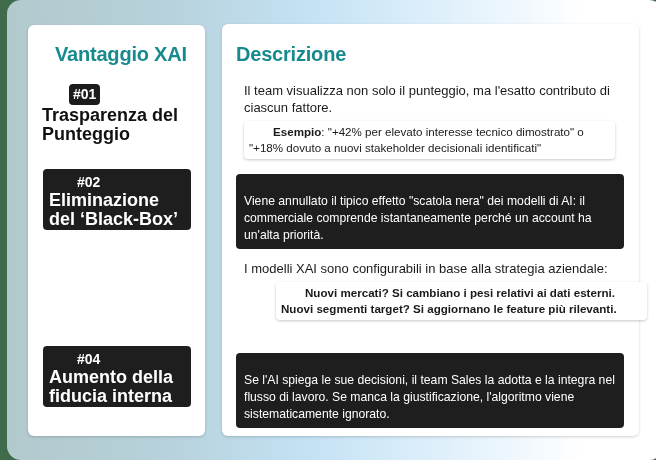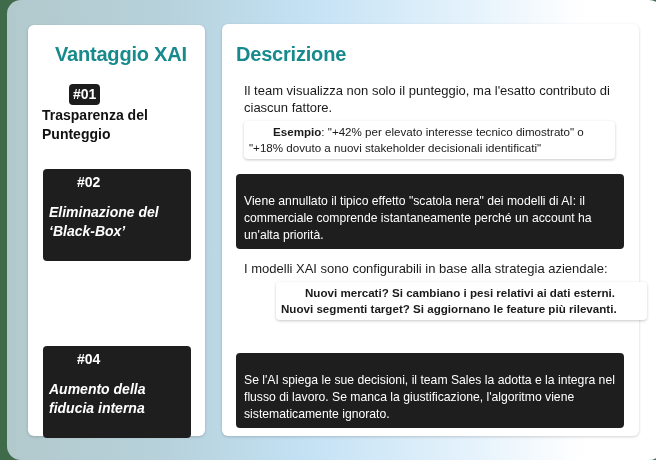--- a/index.html
+++ b/index.html
@@ -24,25 +24,25 @@
     position: absolute; color: #168a8c; font-weight: bold; font-size: 20px; letter-spacing: -0.2px;
   }
   .card-left .title { left: 27px; top: 18px; }
   .card-right .title { left: 14px; top: 19px; }
 
   .adv { position: absolute; left: 14px; width: 148px; }
   .adv .num {
     display: inline-block; background: #1c1c1c; color: #fff; font-weight: bold;
     font-size: 14px; padding: 2px 4px; border-radius: 4px; line-height: 17px; margin-left: 27px;
   }
-  .adv .label { color: #111; font-weight: bold; font-size: 14px; line-height: 19px; margin-top: 1px; }
+  .adv .label { color: #111; font-weight: bold; font-size: 18px; line-height: 19px; margin-top: 1px; }
 
-  .adv.dark { background: #1e1e1e; border-radius: 4px; padding: 4px 6px 20px 6px; left: 15px; width: 148px; }
+  .adv.dark { background: #1e1e1e; border-radius: 4px; padding: 4px 6px 1px 6px; left: 15px; width: 148px; }
   .adv.dark .num { padding: 0 1px; background: transparent; }
-  .adv.dark .label { color: #fff; margin-top: 12px; font-style: italic; }
+  .adv.dark .label { color: #fff; margin-top: 0; }
 
   .desc-text { position: absolute; color: #1a1a1a; font-size: 13px; line-height: 17px; }
   .desc-callout {
     position: absolute; background: #fff; border-radius: 4px;
     box-shadow: 0 1px 3px rgba(0,0,0,0.22);
     color: #1a1a1a; font-size: 11.6px; line-height: 16px; padding: 3px 5px;
   }
   .desc-callout b { font-weight: bold; padding-left: 24px; }
   .desc-dark {
     position: absolute; background: #1e1e1e; color: #fff; border-radius: 4px;

